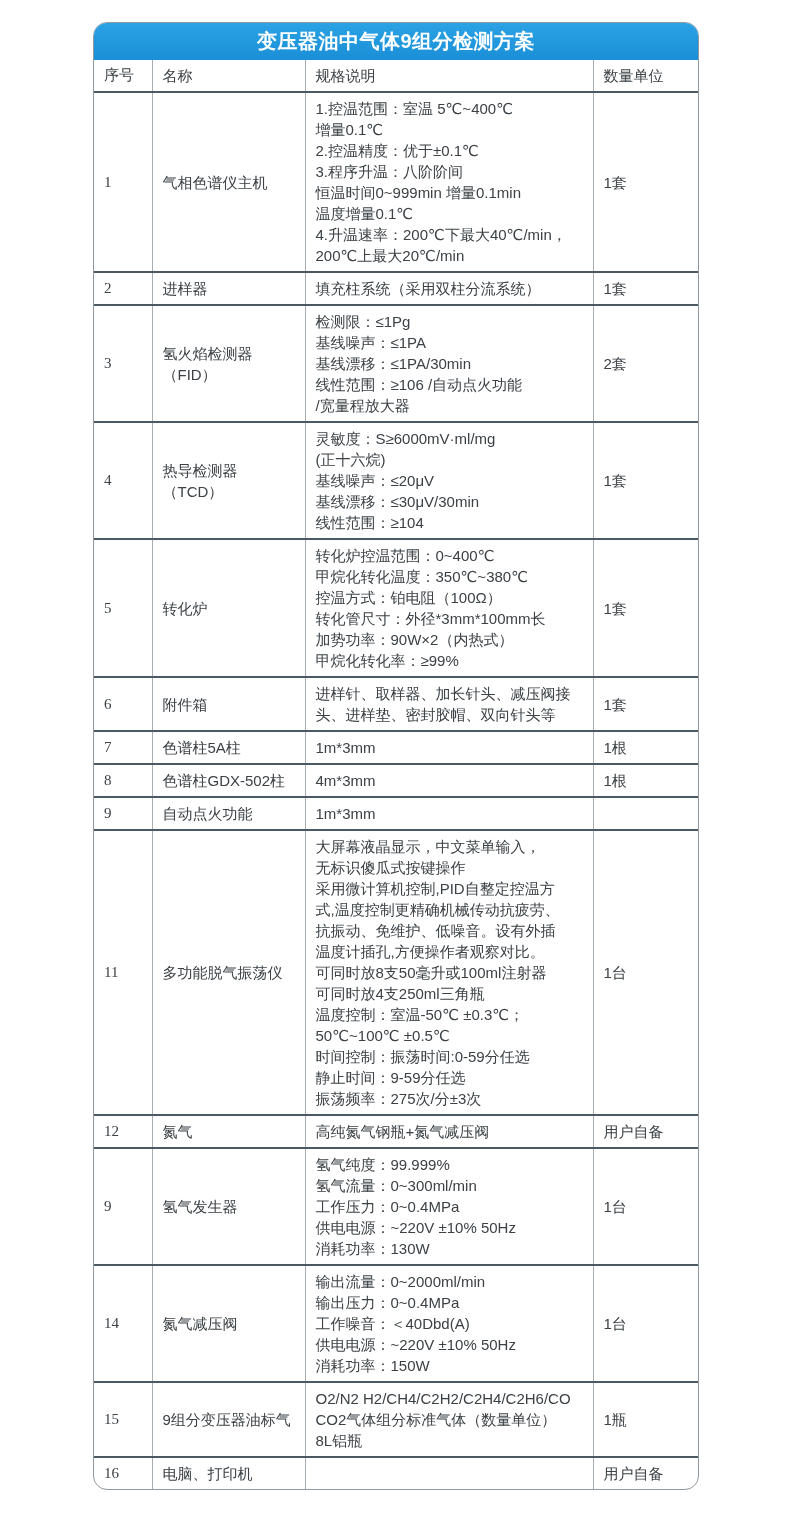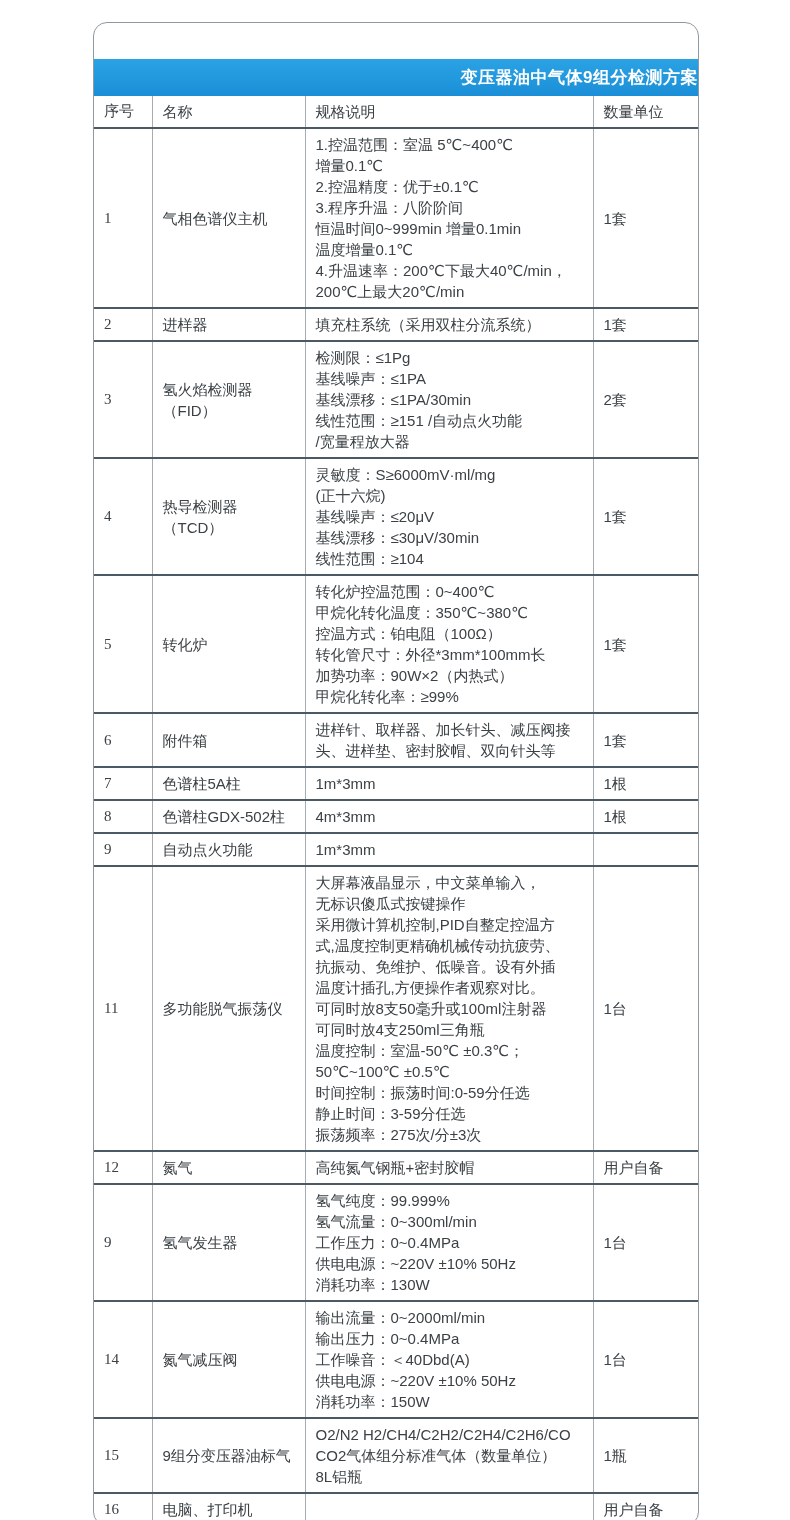--- a/index.html
+++ b/index.html
@@ -13,26 +13,25 @@
     width:604px;
     border:1px solid #8f99a0;
     border-radius:14px;
     overflow:hidden;
     background:#fff;
   }
   .title-bar{
     height:37px;
     background:linear-gradient(180deg,#2ba2e4,#1a8fd7);
     color:#ffffff;
-    font-size:17px;
+    font-size:20px;
     font-weight:bold;
-    text-align:right;
+    text-align:center;
     line-height:37px;
     letter-spacing:0.5px;
-    margin-top:36px;
   }
   table.spec{
     border-collapse:collapse;
     table-layout:fixed;
     width:100%;
     font-size:15px;
     color:#3b4145;
   }
   table.spec col.c1{width:58px;}
   table.spec col.c2{width:153px;}
@@ -96,21 +95,21 @@
     <td class="c-spec">填充柱系统（采用双柱分流系统）</td>
     <td class="c-qty">1套</td>
   </tr>
 
   <tr>
     <td class="c-no">3</td>
     <td class="c-name">氢火焰检测器（FID）</td>
     <td class="c-spec">检测限：≤1Pg
 基线噪声：≤1PA
 基线漂移：≤1PA/30min
-线性范围：≥151 /自动点火功能
+线性范围：≥106 /自动点火功能
 /宽量程放大器</td>
     <td class="c-qty">2套</td>
   </tr>
 
   <tr>
     <td class="c-no">4</td>
     <td class="c-name">热导检测器（TCD）</td>
     <td class="c-spec">灵敏度：S≥6000mV·ml/mg
 (正十六烷)
 基线噪声：≤20μV
@@ -167,29 +166,29 @@
 无标识傻瓜式按键操作
 采用微计算机控制,PID自整定控温方
 式,温度控制更精确机械传动抗疲劳、
 抗振动、免维护、低噪音。设有外插
 温度计插孔,方便操作者观察对比。
 可同时放8支50毫升或100ml注射器
 可同时放4支250ml三角瓶
 温度控制：室温-50℃ ±0.3℃；
 50℃~100℃ ±0.5℃
 时间控制：振荡时间:0-59分任选
-静止时间：3-59分任选
+静止时间：9-59分任选
 振荡频率：275次/分±3次</td>
     <td class="c-qty">1台</td>
   </tr>
 
   <tr>
     <td class="c-no">12</td>
     <td class="c-name">氮气</td>
-    <td class="c-spec">高纯氮气钢瓶+密封胶帽</td>
+    <td class="c-spec">高纯氮气钢瓶+氮气减压阀</td>
     <td class="c-qty">用户自备</td>
   </tr>
 
   <tr>
     <td class="c-no">9</td>
     <td class="c-name">氢气发生器</td>
     <td class="c-spec">氢气纯度：99.999%
 氢气流量：0~300ml/min
 工作压力：0~0.4MPa
 供电电源：~220V ±10% 50Hz

